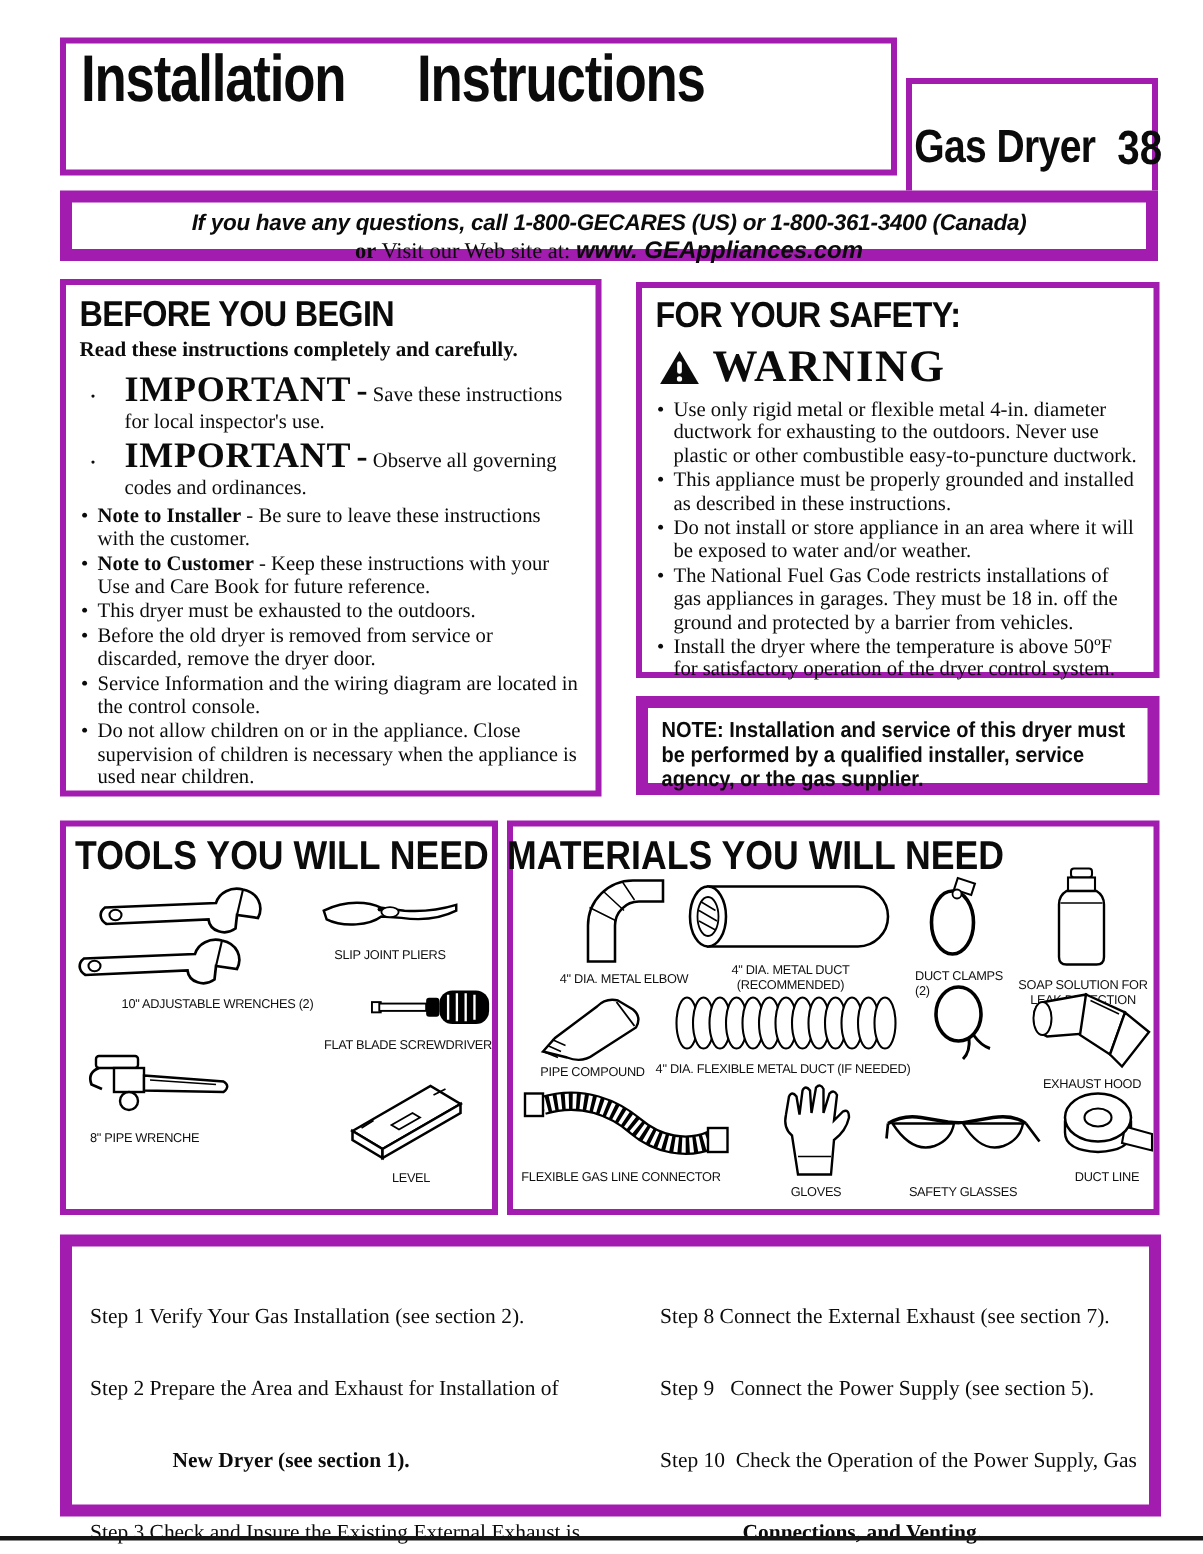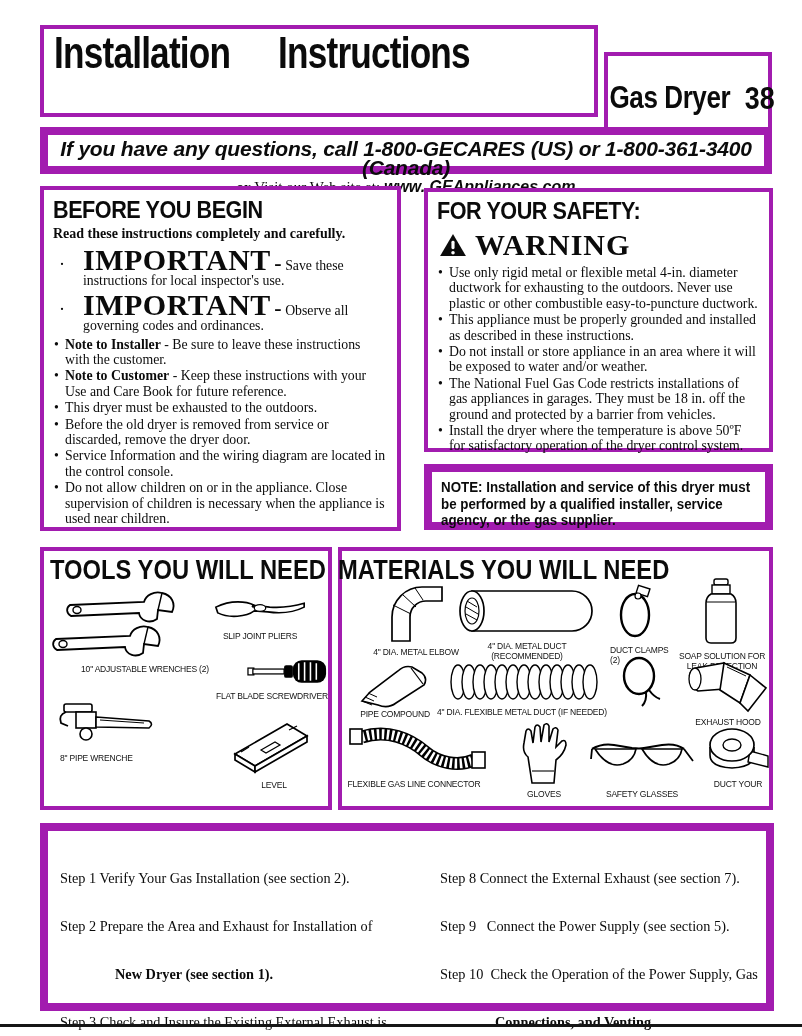--- a/index.html
+++ b/index.html
@@ -13,32 +13,32 @@
   
   .title-box{left:40px;top:25px;width:558px;height:92px;padding:2px 0 0 10px;}
   .title-line{font-size:44px;line-height:44px;letter-spacing:-1px;transform:scaleX(0.8);}
   .product-box{left:604px;top:25px;width:168px;height:92px;display:flex;flex-direction:row;
         align-items:center;justify-content:center;margin-top:27px;}
   .product-name{font-size:31px;line-height:34px;letter-spacing:-0.5px;}
   .product-page{font-size:32px;line-height:34px;}
   
   .contact-box{left:40px;top:127px;width:732px;height:47px;text-align:center;padding-top:4px;}
   .contact-l1{font-family:"Liberation Sans",sans-serif;font-style:italic;font-weight:bold;
-        font-size:21px;line-height:19px;letter-spacing:-0.2px;}
+        font-size:15px;line-height:19px;letter-spacing:-0.2px;}
   .contact-l2{font-size:15px;line-height:19px;}
   .contact-or{font-weight:bold;}
   .contact-url{font-family:"Liberation Sans",sans-serif;font-style:italic;font-weight:bold;font-size:16px;}
   
   .sec-title{font-size:24px;line-height:26px;letter-spacing:-0.5px;transform:scaleX(0.9);}
   
   .byb-box{left:40px;top:186px;width:361px;height:345px;padding:7px 9px 0 9px;border-width:4px;}
   .byb-sub{font-weight:bold;font-size:14px;margin:3px 0 5px 0;}
   .imp{position:relative;padding-left:30px;margin:2px 0 3px 0;font-size:13.8px;line-height:15.4px;}
   .imp .dot{position:absolute;left:6px;top:10px;font-size:18px;}
-  .imp-word{font-size:30px;font-weight:bold;letter-spacing:0.5px;line-height:26px;}
+  .imp-word{font-size:24px;font-weight:bold;letter-spacing:0.5px;line-height:26px;}
   .imp-dash{font-size:22px;font-weight:bold;}
   .bul{position:relative;padding-left:12px;font-size:13.8px;line-height:15.4px;margin:0 0 1px 0;}
   .bul .b{position:absolute;left:1px;top:0;}
   .bul b{font-weight:bold;}
   
   .safety-box{left:424px;top:188px;width:349px;height:264px;padding:6px 9px 0 9px;border-width:4px;}
   .warn-row{display:flex;align-items:center;gap:8px;margin:4px 0 3px 2px;}
   .warn-word{font-size:30px;font-weight:bold;letter-spacing:1px;}
   
   .note-box{left:424px;top:464px;width:349px;height:66px;padding:7px 0 0 9px;}
@@ -273,21 +273,21 @@
       <path d="M94 12 L103 24 M2 12 L1 22" stroke="#000" stroke-width="1.8" fill="none"></path>
     </svg>
     <div class="ilab" style="left:252px;top:238px;width:96px">SAFETY GLASSES</div>
 
     <svg class="ico" style="left:364px;top:170px" width="64" height="54" viewBox="0 0 64 54">
       <path d="M4 26 L4 34 Q4 46 26 47 Q48 46 48 34 L48 26" fill="#fff" stroke="#000" stroke-width="1.6"></path>
       <path d="M44 30 L62 35 L62 46 L42 41 Z" fill="#fff" stroke="#000" stroke-width="1.4"></path>
       <ellipse cx="26" cy="24" rx="22" ry="16" fill="#fff" stroke="#000" stroke-width="1.7"></ellipse>
       <ellipse cx="26" cy="24" rx="9" ry="6" fill="#fff" stroke="#000" stroke-width="1.4"></ellipse>
     </svg>
-    <div class="ilab" style="left:360px;top:228px;width:72px">DUCT YOUR</div>
+    <div class="ilab" style="left:360px;top:228px;width:72px">DUCT LINE</div>
   </div>
 
   <div class="box steps-box">
     <div class="scol scol-l">
       <div>Step 1 Verify Your Gas Installation (see section 2).</div>
       <div>Step 2 Prepare the Area and Exhaust for Installation of</div>
       <div class="cont">New Dryer (see section 1).</div>
       <div>Step 3 Check and Insure the Existing External Exhaust is</div>
       
       

